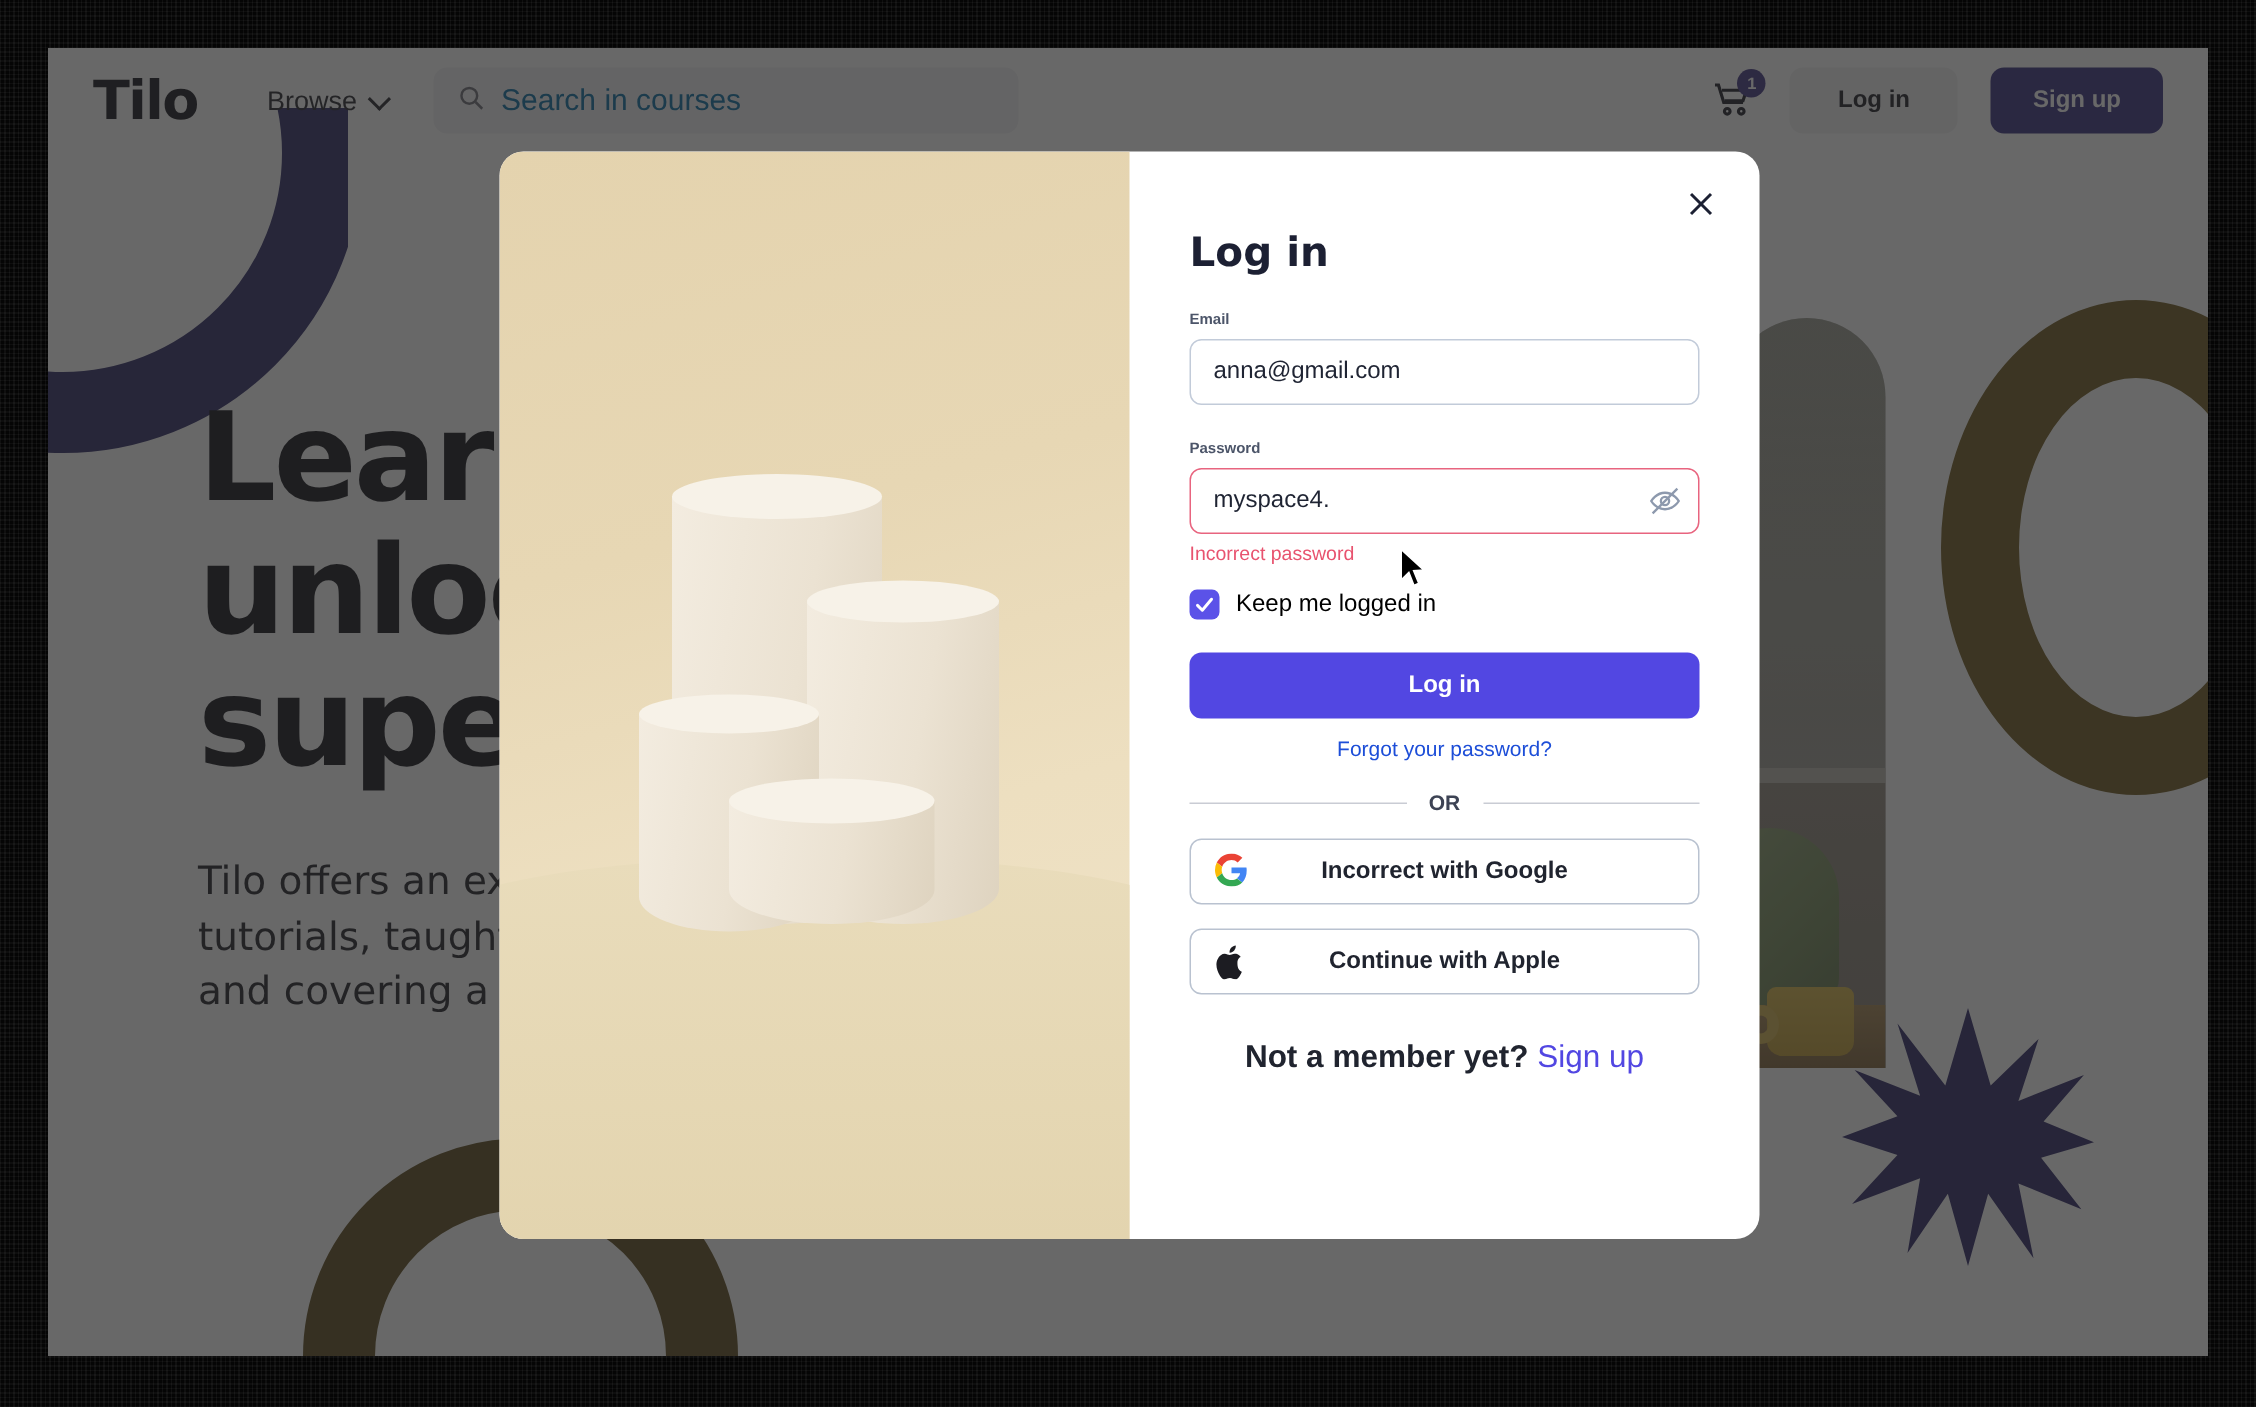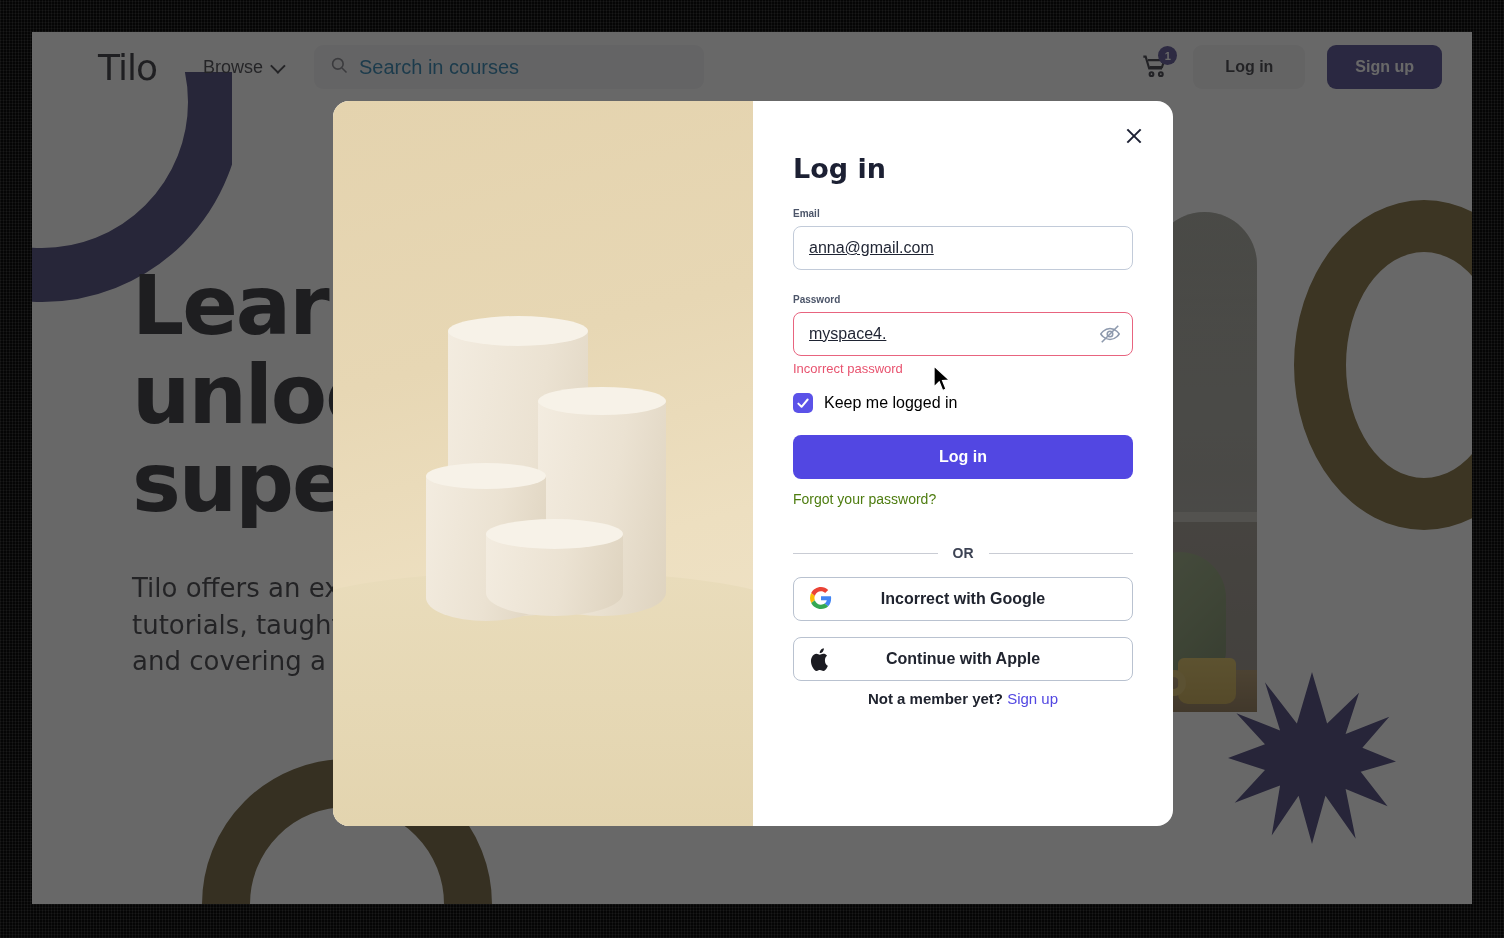--- a/index.html
+++ b/index.html
@@ -138,25 +138,24 @@
     left: 0; top: 0;
     width: 1440px; height: 70px;
     display: flex;
     align-items: center;
     padding: 0 30px;
     background: transparent;
     z-index: 4;
   }
   .logo {
     font-size: 36px;
-    font-weight: normal;
+    font-weight: bold;
     letter-spacing: -1px;
     color: #0d0d14;
     font-family: "DejaVu Sans", sans-serif;
-    margin-left: 36px;
   }
   .browse {
     display: flex; align-items: center; gap: 8px;
     margin-left: 46px;
     font-size: 18px;
     color: #1b1b24;
     cursor: pointer;
   }
   .chev {
     width: 11px; height: 11px;
@@ -339,21 +338,20 @@
   .txt-input {
     width: 100%;
     height: 44px;
     border: 1px solid #c2cbd9;
     border-radius: 8px;
     padding: 0 15px;
     font-size: 16px;
     color: #1f2433;
     background: #fff;
     font-family: "Liberation Sans", sans-serif;
-    text-decoration: underline;
   }
   .txt-input.error { border-color: #e8647f; }
   .txt-input::placeholder { color: #9aa2b1; }
   .eye-btn {
     position: absolute;
     right: 12px; top: 11px;
     width: 22px; height: 22px;
     cursor: pointer;
   }
   .err-msg {
@@ -382,30 +380,30 @@
     border: none;
     border-radius: 8px;
     background: #5247e2;
     color: #fff;
     font-size: 16px; font-weight: bold;
     cursor: pointer;
     font-family: "Liberation Sans", sans-serif;
   }
   .forgot {
     display: block;
-    text-align: left;
+    text-align: center;
     margin-top: 12px;
     font-size: 14px;
-    color: #4d7c0f;
+    color: #1d4ed8;
     text-decoration: none;
     cursor: pointer;
   }
   .or-row {
     display: flex; align-items: center; gap: 15px;
-    margin-top: 38px;
+    margin-top: 20px;
   }
   .or-row .ln { flex: 1; height: 1px; background: #c9ccd4; }
   .or-row .or {
     font-size: 14px; font-weight: bold; color: #3d4354;
   }
 
   .social {
     width: 100%;
     height: 44px;
     margin-top: 16px;
@@ -420,23 +418,23 @@
   .social .ico { width: 24px; height: 24px; flex: 0 0 auto; }
   .social .lbl {
     position: absolute;
     left: 0; right: 0;
     text-align: center;
     font-size: 16px; font-weight: bold;
     color: #20242f;
     pointer-events: none;
   }
   .not-member {
-    margin-top: 9px;
+    margin-top: 30px;
     text-align: center;
-    font-size: 15px;
+    font-size: 21px;
     font-weight: bold;
     color: #20242f;
   }
   .not-member a {
     color: #5247e2;
     text-decoration: none;
     font-weight: normal;
     cursor: pointer;
   }
 

